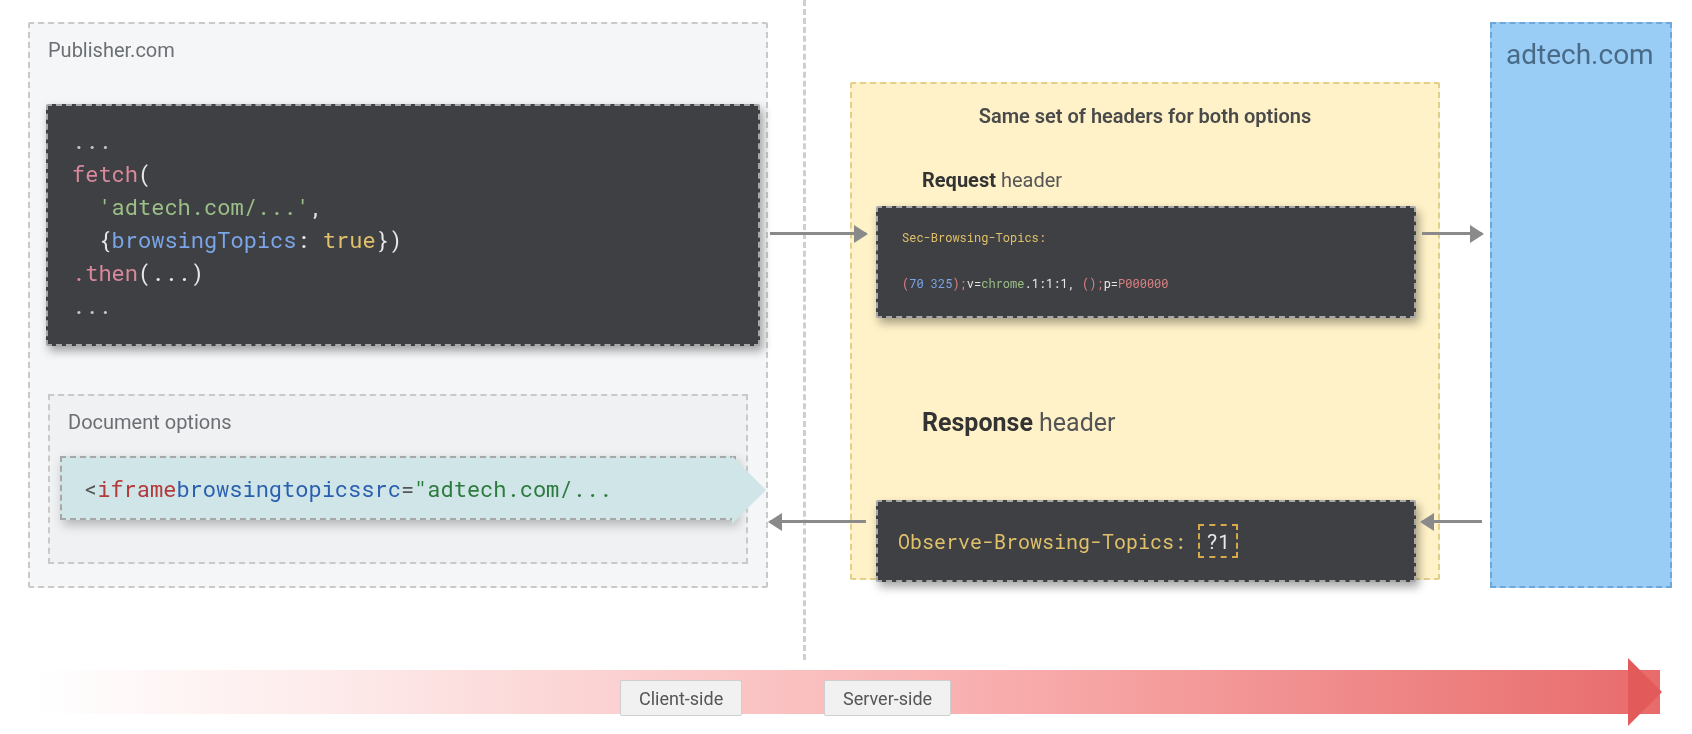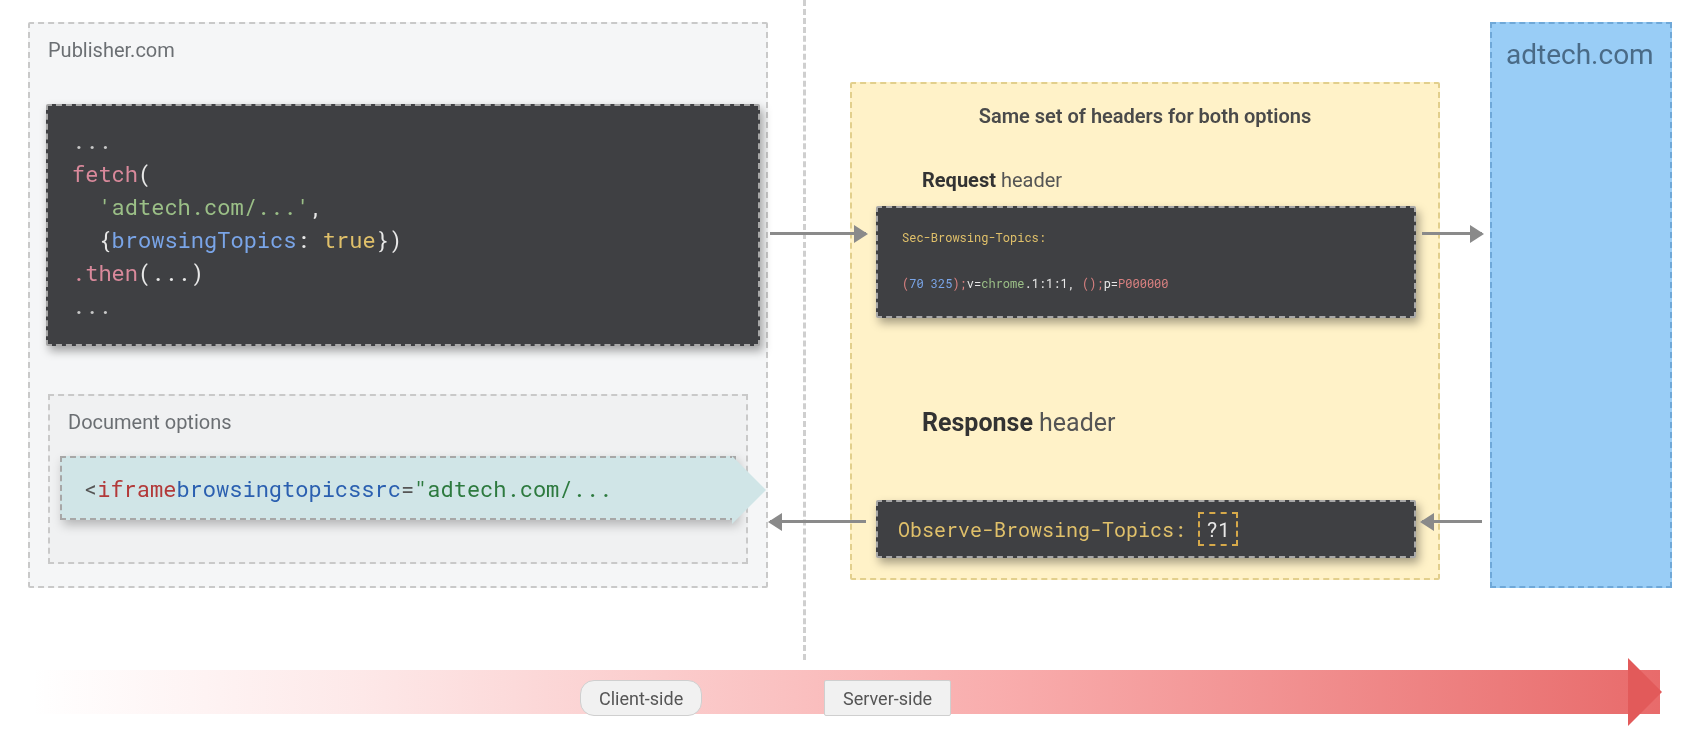--- a/index.html
+++ b/index.html
@@ -147,21 +147,21 @@
       width: 540px;
       font-size: 12px;
       line-height: 1.9;
     }
     .code3 {
       position: absolute;
       left: 876px;
       top: 500px;
       width: 540px;
       font-size: 20px;
-      padding: 12px 20px;
+      padding: 24px 20px;
     }
     .dashed-token {
       border: 2px dashed #d6a94a;
       padding: 2px 6px;
     }
 
     
     .adtech-box {
       position: absolute;
       left: 1490px;
@@ -229,21 +229,21 @@
       background: #f1f1f1;
       border: 1px solid #cfcfcf;
       border-radius: 2px;
       display: flex;
       align-items: center;
       padding: 0 18px;
       font-size: 18px;
       color: #555;
       z-index: 5;
     }
-    .client-label { left: 580px; border-radius: 14px; }
+    .client-label { left: 620px; }
     .server-label { left: 824px; }
 
     
     .c-gray { color: #c8c8c8; }
     .c-pink { color: #d9899b; }
     .c-green { color: #9bbf87; }
     .c-blue { color: #7aa5e8; }
     .c-yellow { color: #e0c06a; }
     .c-red { color: #d98080; }
     .c-white { color: #e8e8e8; }

